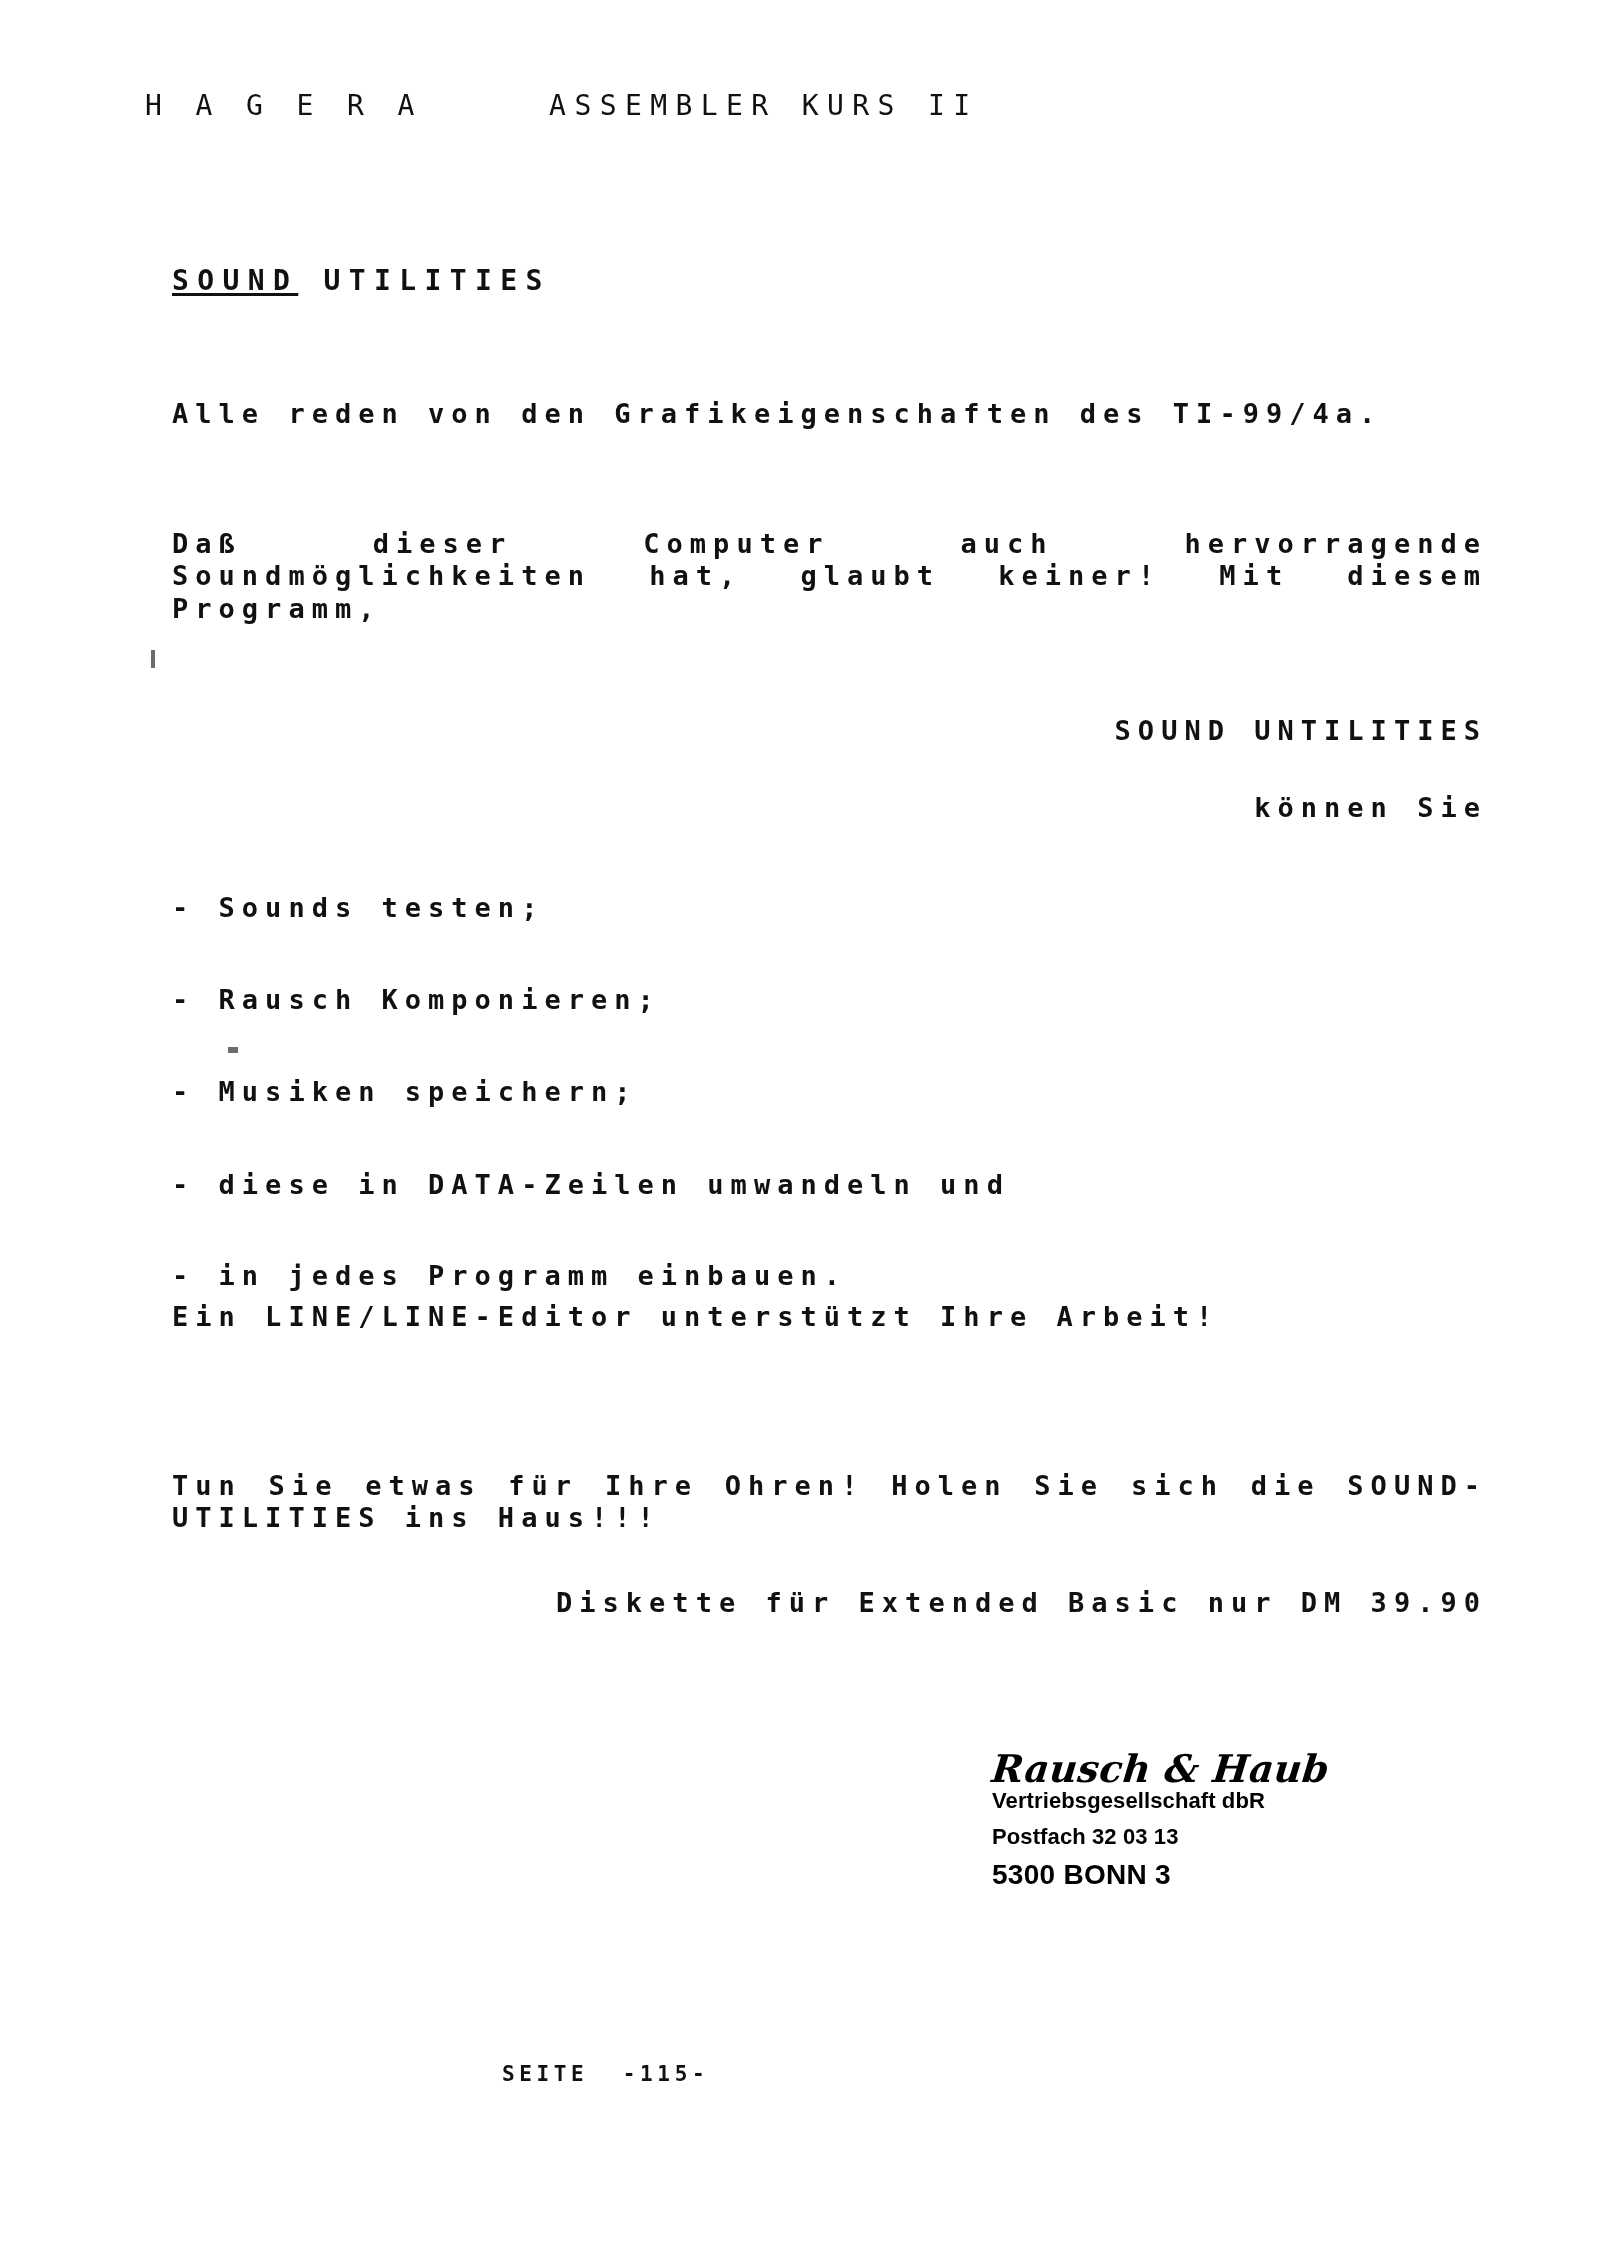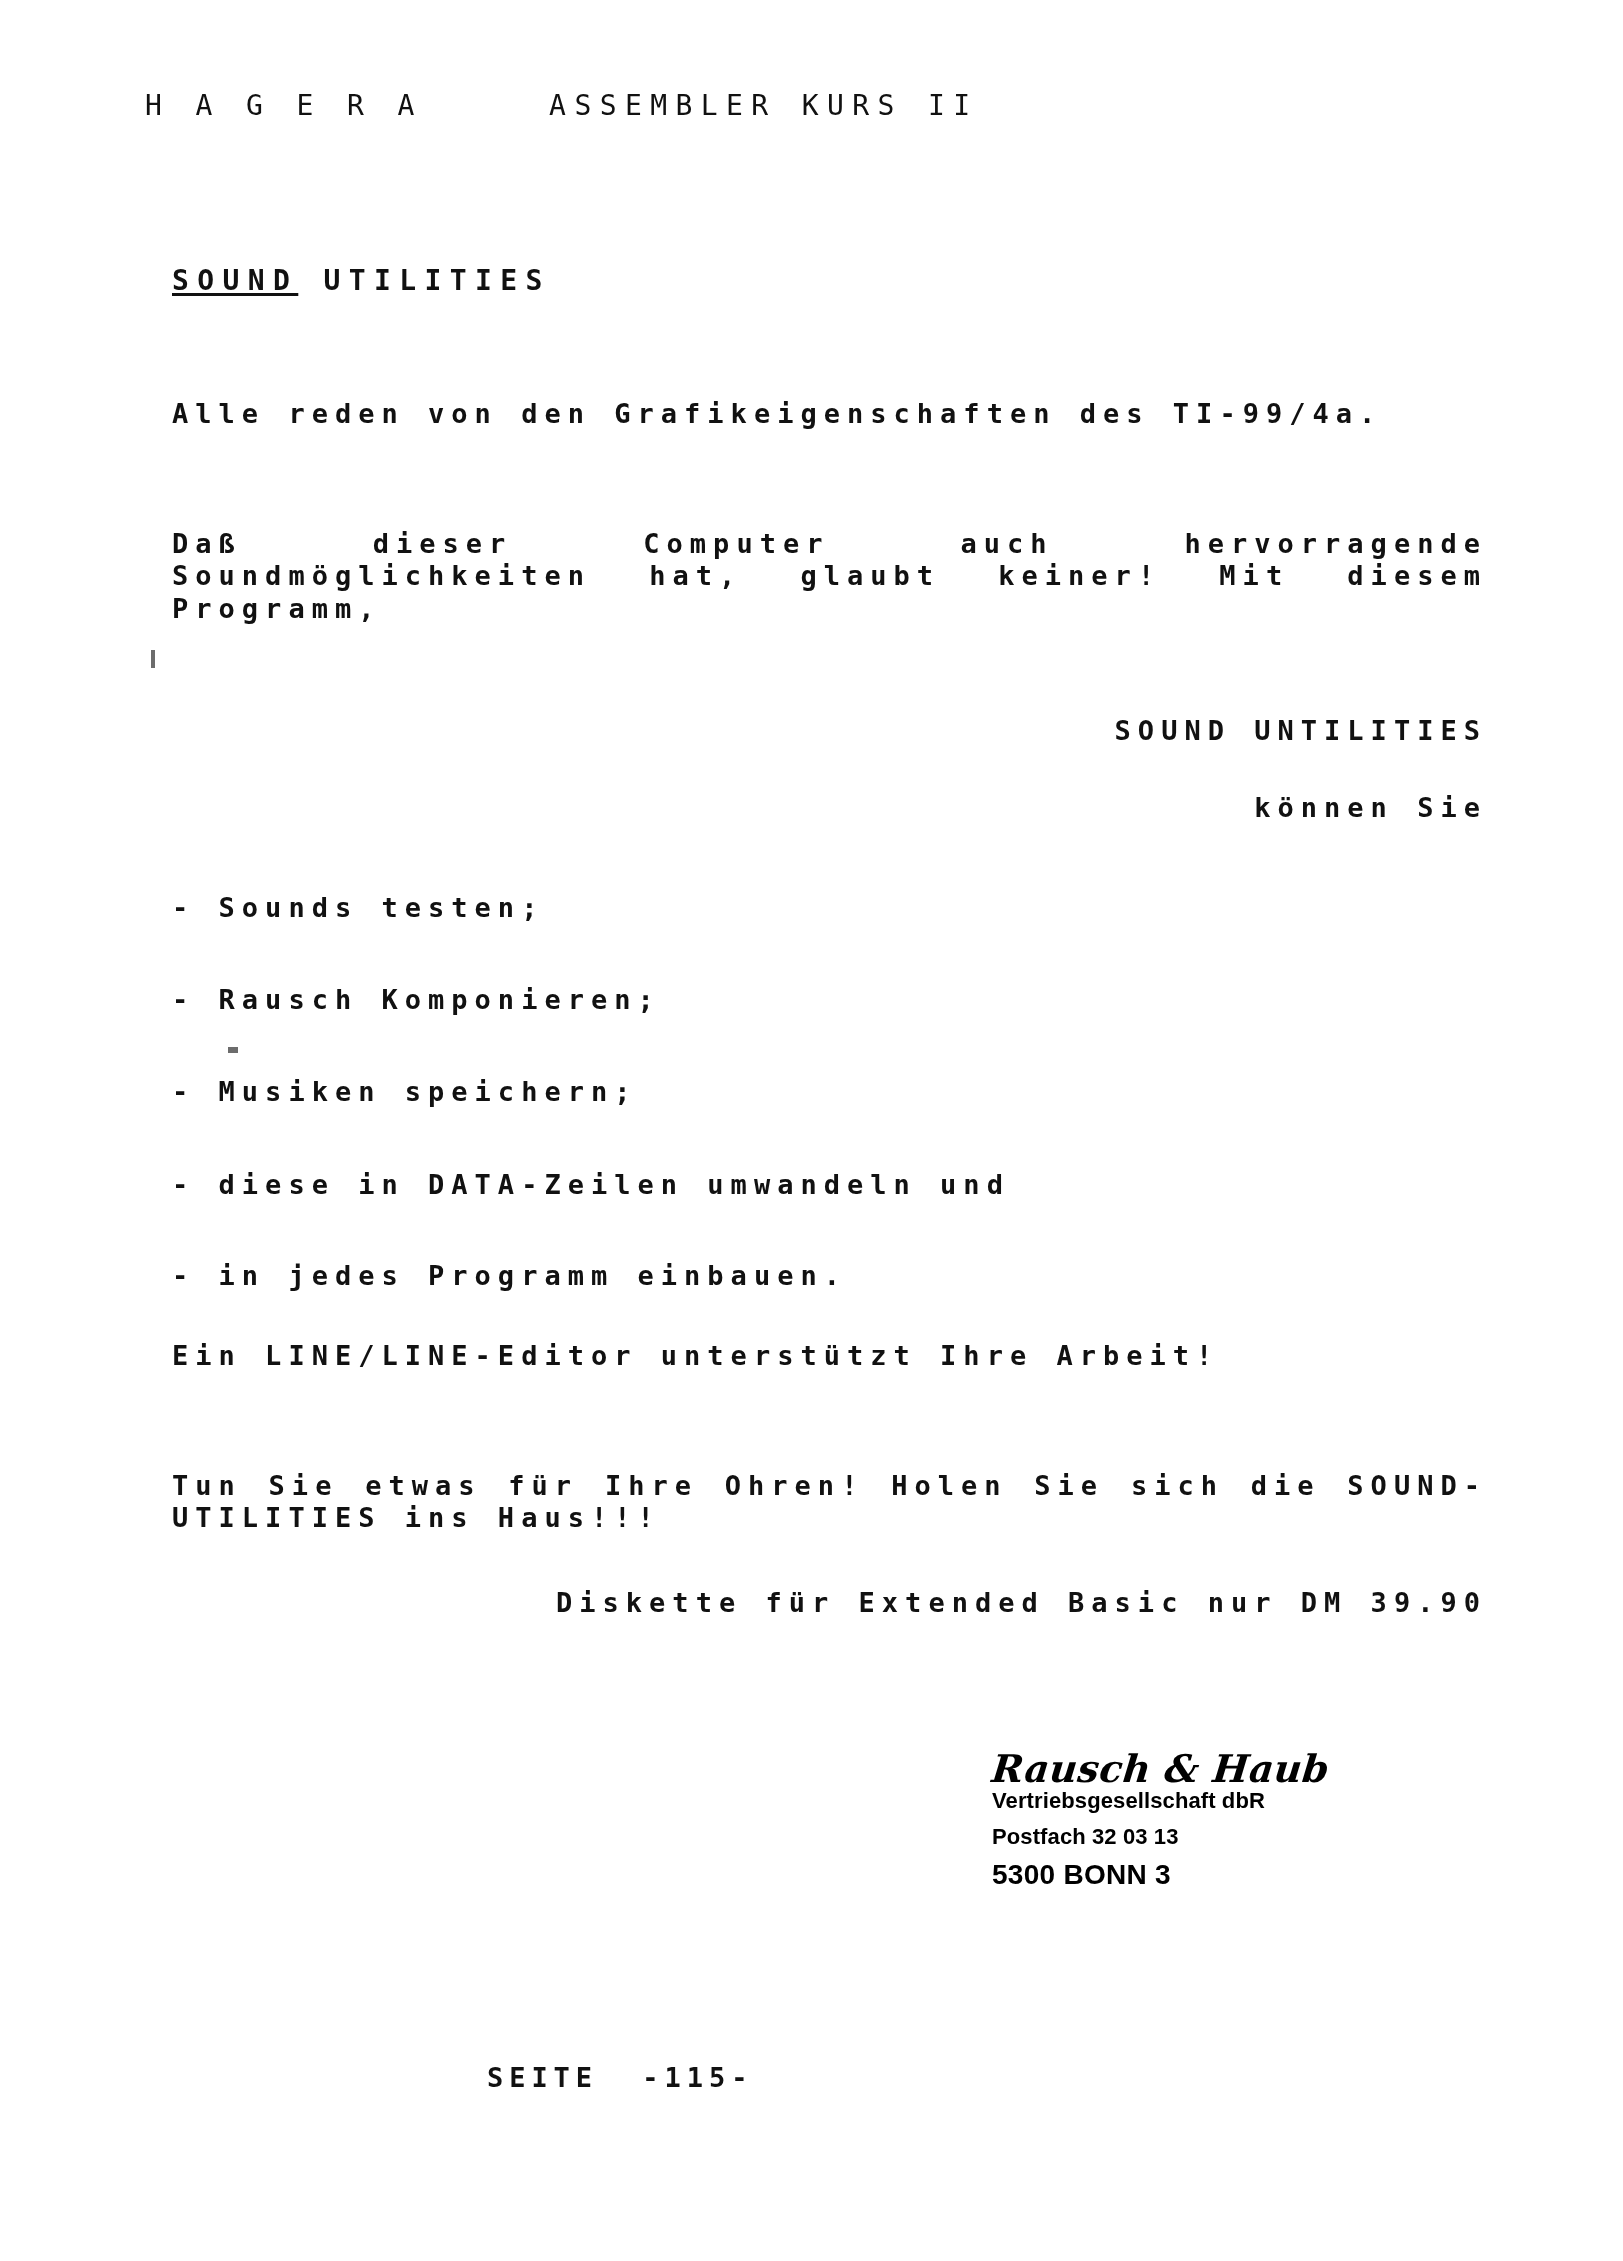--- a/index.html
+++ b/index.html
@@ -81,21 +81,21 @@
     font-size: 27px;
     letter-spacing: 0.26em;
     font-weight: 600;
   }
   #b1 { top: 892px; }
   #b2 { top: 984px; }
   #b3 { top: 1076px; }
   #b4 { top: 1169px; }
   #b5 { top: 1260px; }
 
-  #p5 { top: 1340px; }
+  #p5 { top: 1301px; }
   #p6 { top: 1470px; }
   #p7 { top: 1587px; }
 
   
   .speck {
     position: absolute;
     background: #3b3b3b;
     opacity: 0.75;
   }
 
@@ -131,23 +131,23 @@
   }
   #company-city {
     font-size: 28px;
     font-weight: 700;
     margin-top: 9.7px;
     letter-spacing: 0.01em;
   }
 
   #page-footer {
     position: absolute;
-    left: 487px;
+    left: 502px;
     top: 2062px;
-    font-size: 27px;
+    font-size: 21px;
     letter-spacing: 0.22em;
     font-weight: 600;
   }
 </style>
 </head>
 <body>
 
 <div class="page">
 
   <div id="header-title" class="mono">H A G E R A     ASSEMBLER KURS II</div>

